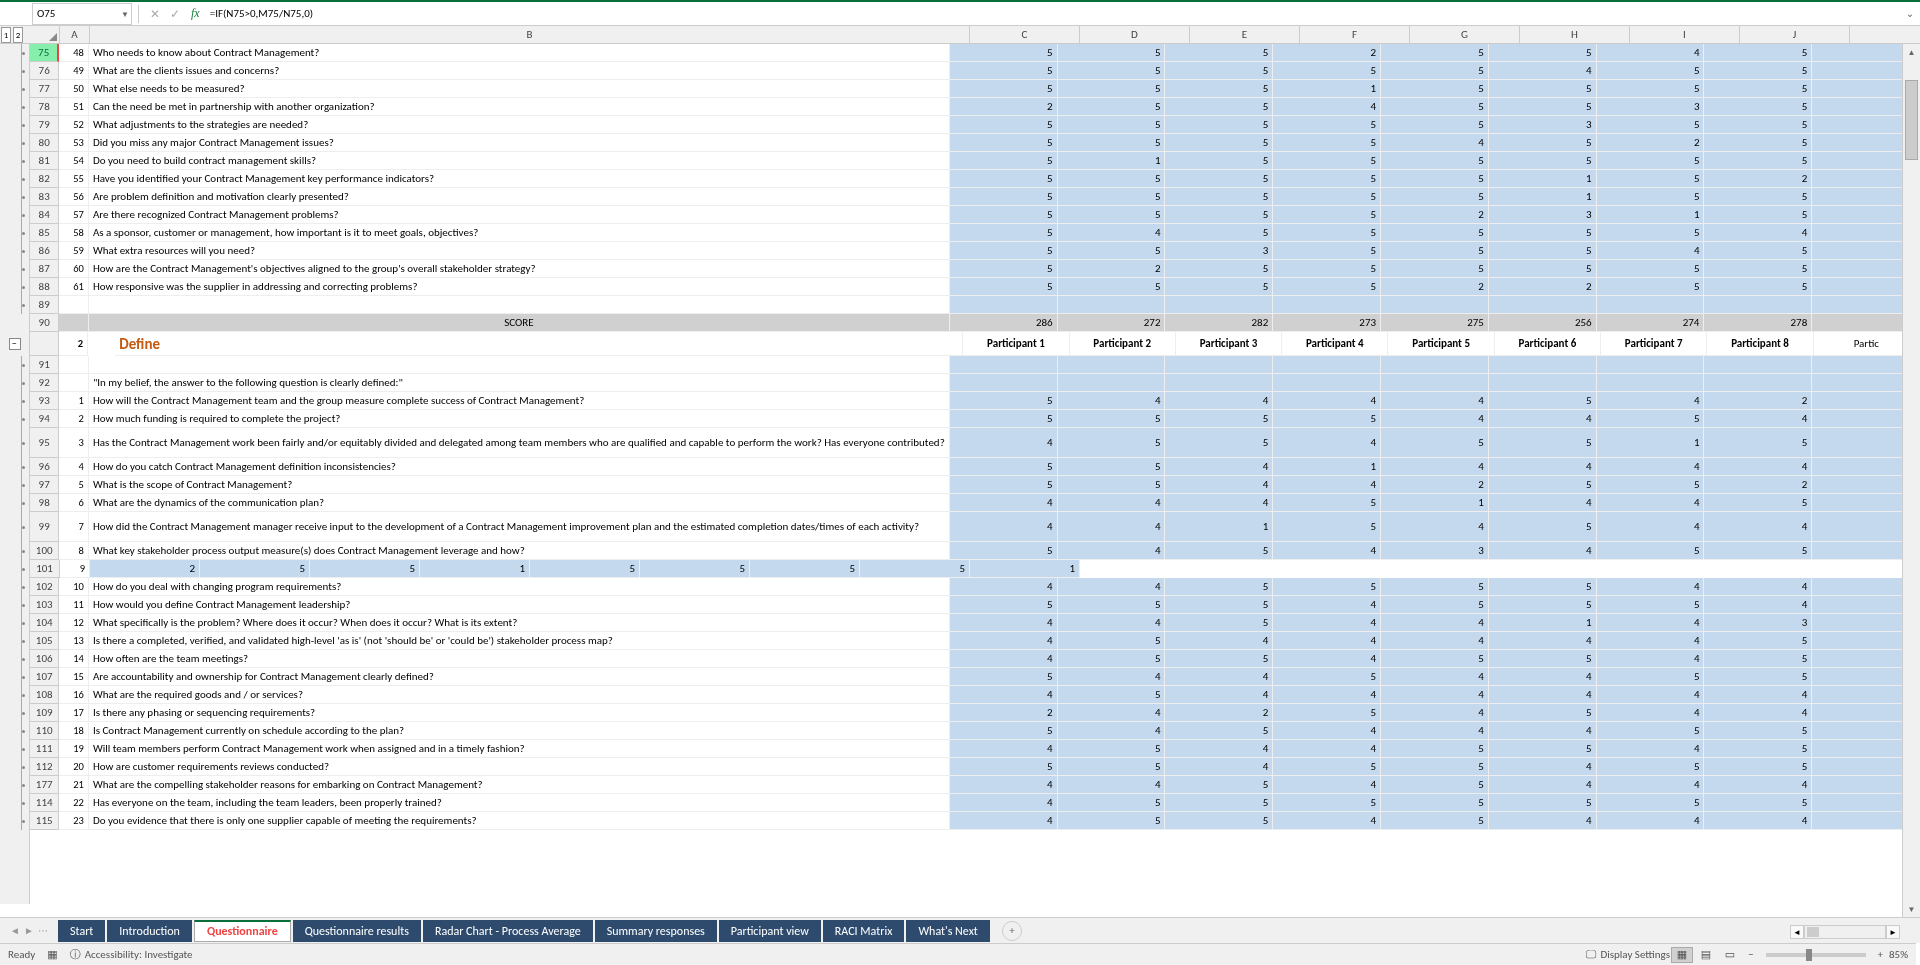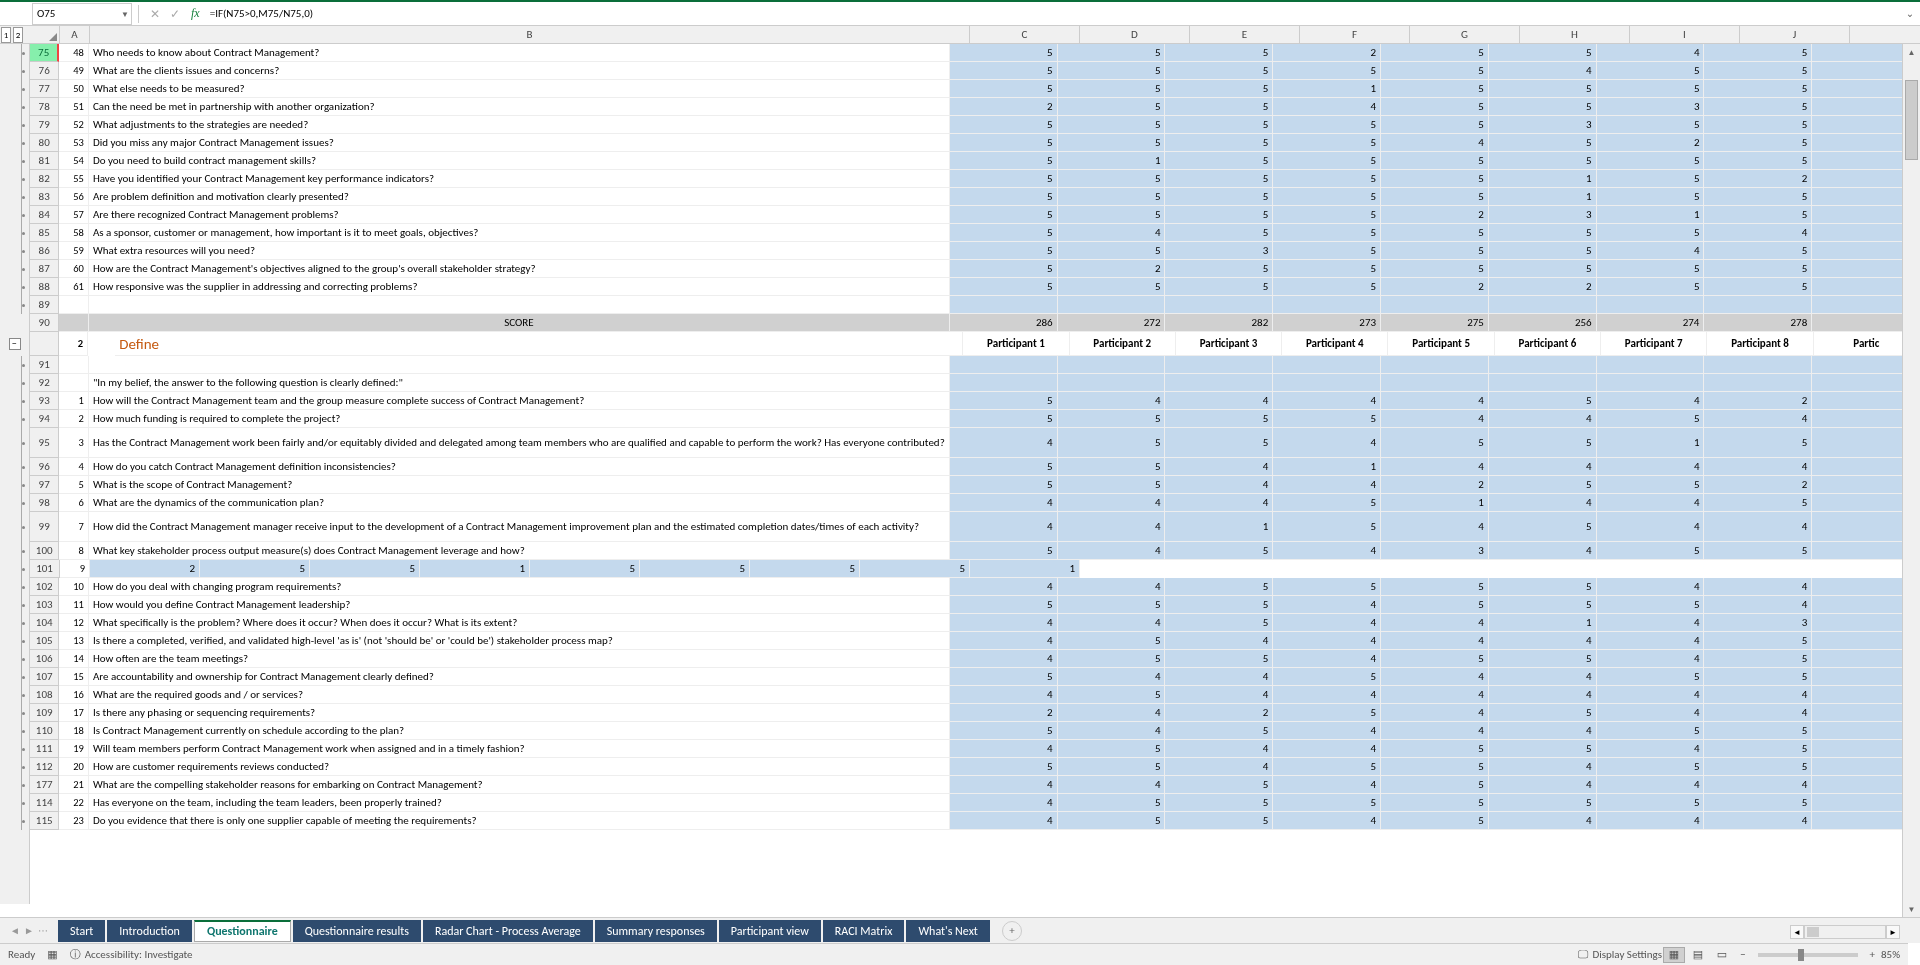--- a/index.html
+++ b/index.html
@@ -39,40 +39,40 @@
   .cell { border-right: 1px solid #eee; border-bottom: 1px solid #eee; display: flex; align-items: center; padding: 0 4px; overflow: hidden; white-space: nowrap; }
   .cell.colA { width: 30px; justify-content: flex-end; font-size: 10.5px; }
   .cell.colB { width: 880px; }
   .cell.num { width: 110px; justify-content: flex-end; background: #c4d9ed; }
   .cell.numw { width: 110px; justify-content: flex-end; }
   
   .row.scorerow .cell { background: #d0d0d0; }
   .row.scorerow .cell.colB { justify-content: center; }
   
   .row.hdrrow .cell { background: #fff; font-weight: bold; }
-  .row.hdrrow .cell.colB { color: #c55a11; font-size: 15px; font-weight: normal; margin-left: 27px; }
+  .row.hdrrow .cell.colB { color: #c55a11; font-size: 15px; font-weight: bold; margin-left: 27px; }
   .row.hdrrow { height: 24px; }
   
   .row.tallrow { height: 30px; }
   .row.tallrow .cell.colB { white-space: normal; line-height: 13px; }
   
   .row.blankrow .cell.num { background: #c4d9ed; }
 
   .sheet-tabs { position: absolute; bottom: 22px; left: 0; right: 0; height: 26px; background: #f0f0f0; border-top: 1px solid #ccc; display: flex; align-items: center; }
   .tab-nav { display: flex; margin-left: 8px; margin-right: 8px; }
   .tab-nav span { width: 14px; color: #999; font-size: 10px; text-align: center; }
   .tab { height: 22px; padding: 0 12px; margin-right: 2px; display: flex; align-items: center; font-size: 12px; color: #fff; background: #2e4b6e; border-radius: 0 0 0 0; }
-  .tab.active { background: #fff; color: #0f766e; border: 1px solid #aaa; border-top: 2px solid #0a6e3a; font-weight: bold; }
+  .tab.active { background: #fff; color: #ef4444; border: 1px solid #aaa; border-top: 2px solid #0a6e3a; font-weight: bold; }
   .tab-add { width: 20px; height: 20px; border: 1px solid #ccc; border-radius: 50%; margin-left: 10px; text-align: center; line-height: 18px; color: #666; }
   .hscroll { position: absolute; right: 20px; width: 110px; height: 14px; bottom: 4px; display: flex; align-items: center; }
   .hscroll .btn { width: 14px; height: 14px; border: 1px solid #ccc; background: #f9f9f9; font-size: 8px; text-align: center; line-height: 12px; }
   .hscroll .track { flex: 1; height: 14px; border: 1px solid #ccc; background: #f0f0f0; position: relative; }
   .hscroll .thumb { position: absolute; left: 2px; width: 12px; height: 10px; top: 1px; background: #ccc; }
 
-  .status-bar { position: absolute; bottom: 0; left: 0; right: 12px; height: 22px; background: #f0f0f0; border-top: 1px solid #ccc; display: flex; align-items: center; font-size: 11px; color: #555; padding: 0 8px; }
+  .status-bar { position: absolute; bottom: 0; left: 0; right: 4px; height: 22px; background: #f0f0f0; border-top: 1px solid #ccc; display: flex; align-items: center; font-size: 11px; color: #555; padding: 0 8px; }
   .status-bar .spacer { flex: 1; }
   .status-bar .vbtn { width: 22px; height: 16px; border: 1px solid transparent; margin: 0 1px; display: flex; align-items: center; justify-content: center; }
   .status-bar .vbtn.active { background: #d0d0d0; border-color: #aaa; }
   .zoom-slider { width: 100px; height: 4px; background: #ccc; margin: 0 6px; position: relative; }
   .zoom-slider .thumb { position: absolute; left: 40px; top: -4px; width: 6px; height: 12px; background: #888; }
   
   .vscroll { position: absolute; right: 0; top: 42px; bottom: 48px; width: 18px; background: #f0f0f0; border-left: 1px solid #ccc; }
   .vscroll .btn { height: 16px; text-align: center; font-size: 8px; line-height: 16px; color: #666; }
   .vscroll .track { position: absolute; top: 16px; bottom: 16px; left: 0; right: 0; }
   .vscroll .thumb { position: absolute; top: 20px; left: 2px; right: 2px; height: 80px; background: #ccc; border: 1px solid #aaa; }
@@ -513,21 +513,21 @@
           <div class="cell colA">2</div>
           <div class="cell colB">Define</div>
           <div class="cell numw" style="justify-content: center; font-weight: bold;">Participant 1</div>
           <div class="cell numw" style="justify-content: center; font-weight: bold;">Participant 2</div>
           <div class="cell numw" style="justify-content: center; font-weight: bold;">Participant 3</div>
           <div class="cell numw" style="justify-content: center; font-weight: bold;">Participant 4</div>
           <div class="cell numw" style="justify-content: center; font-weight: bold;">Participant 5</div>
           <div class="cell numw" style="justify-content: center; font-weight: bold;">Participant 6</div>
           <div class="cell numw" style="justify-content: center; font-weight: bold;">Participant 7</div>
           <div class="cell numw" style="justify-content: center; font-weight: bold;">Participant 8</div>
-          <div class="cell numw" style="justify-content: center; font-weight: bold; text-align: right;">Partic</div>
+          <div class="cell numw" style="justify-content: center; font-weight: normal; text-align: right;">Partic</div>
         </div>
         <div class="row blankrow">
           <div class="rh">91</div>
           <div class="cell colA"></div>
           <div class="cell colB"></div>
           <div class="cell num"></div>
           <div class="cell num"></div>
           <div class="cell num"></div>
           <div class="cell num"></div>
           <div class="cell num"></div>

